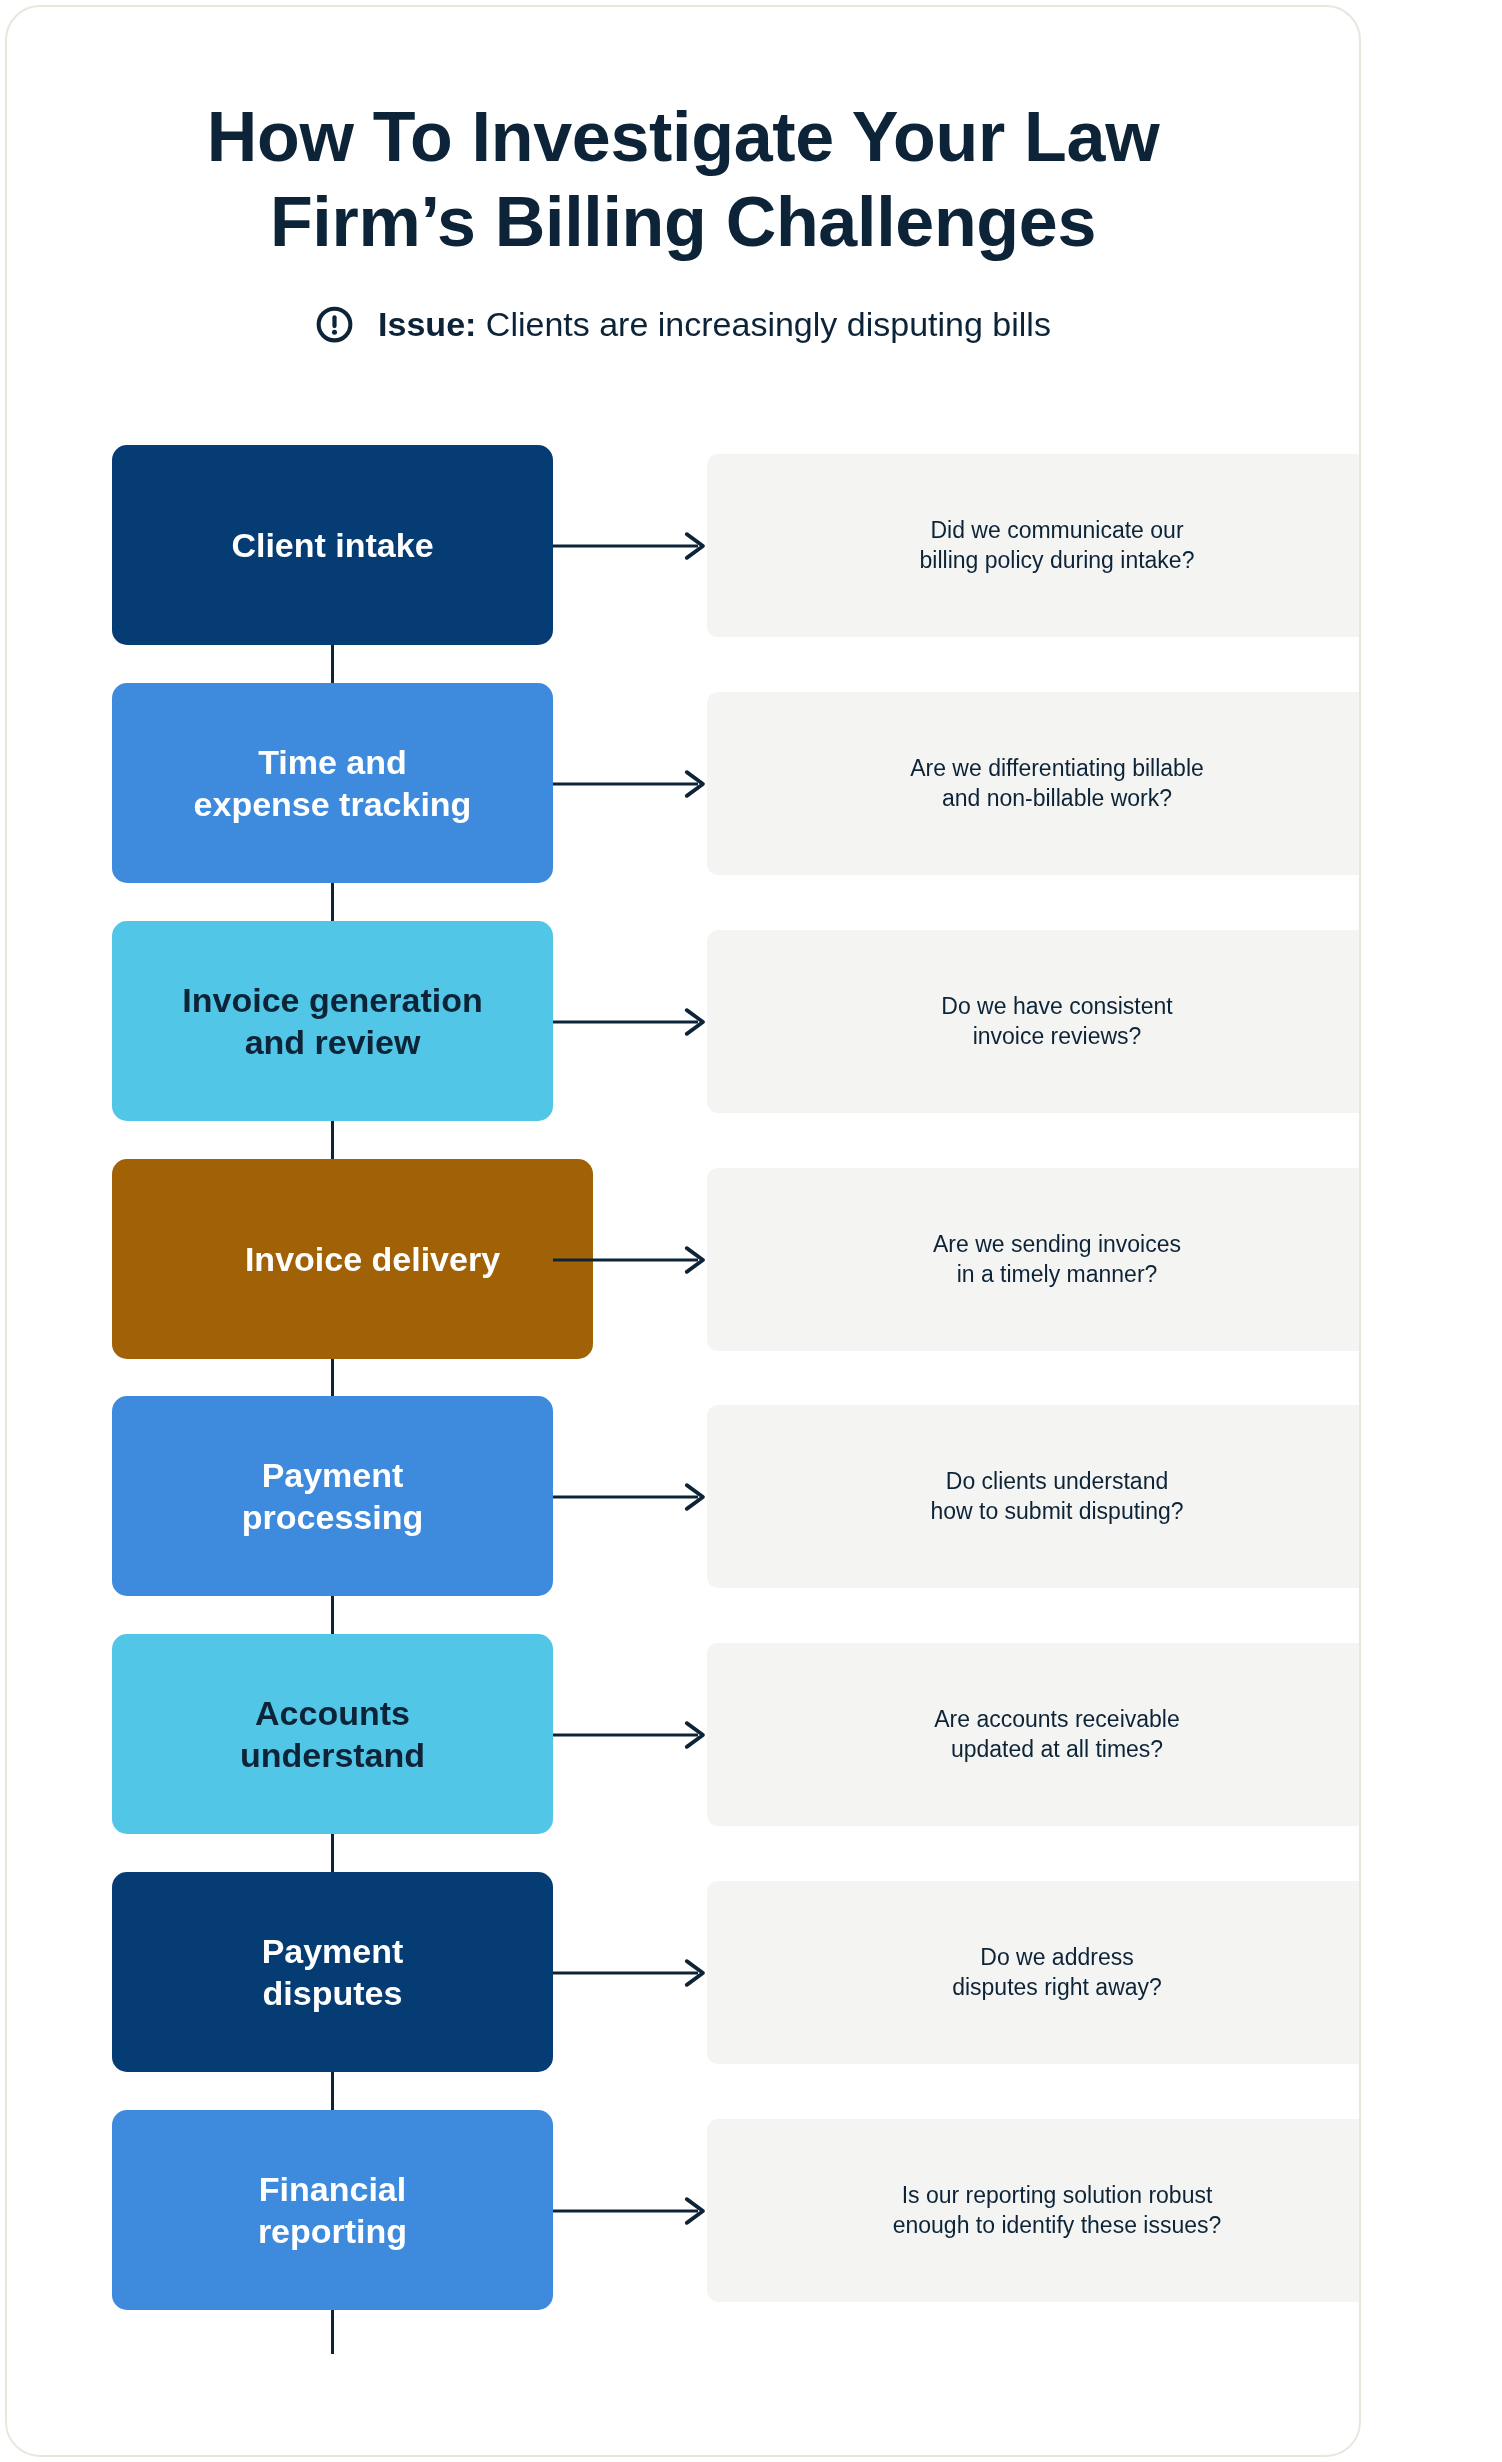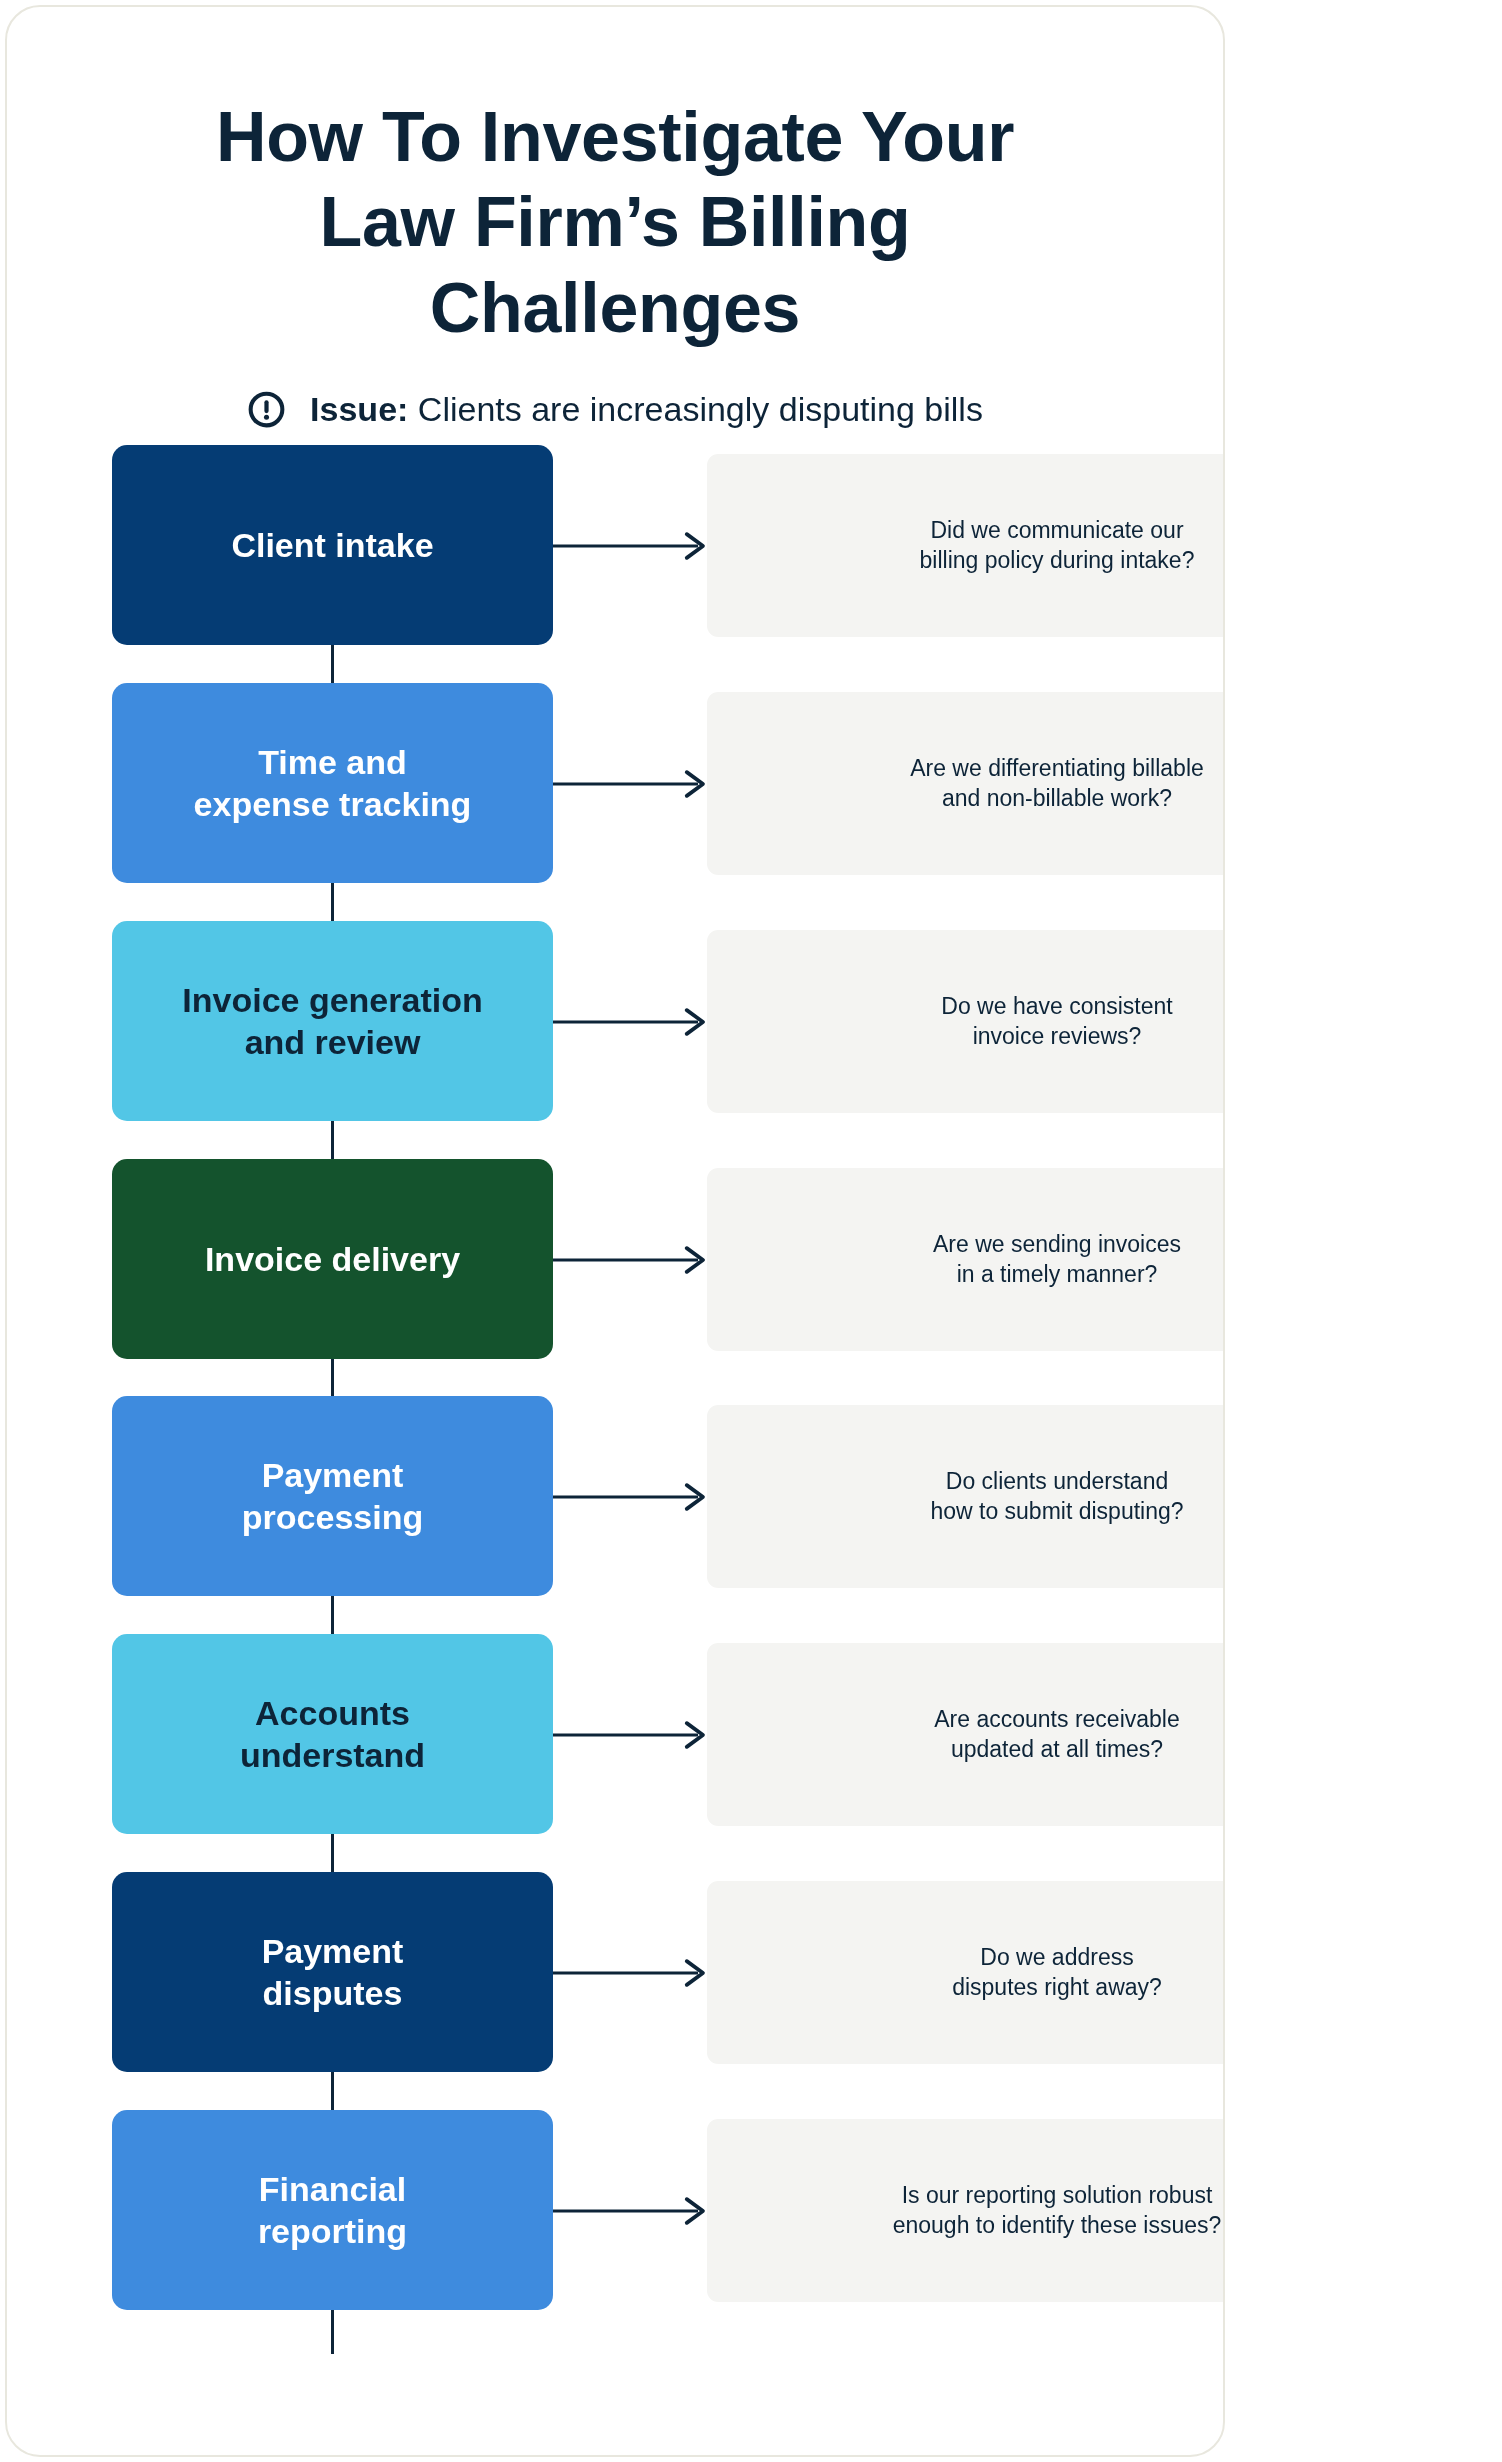--- a/index.html
+++ b/index.html
@@ -11,21 +11,21 @@
     width: 1502px;
     height: 2462px;
     font-family: "Liberation Sans", sans-serif;
     -webkit-font-smoothing: antialiased;
   }
 
   .page-card {
     position: absolute;
     left: 5px;
     top: 5px;
-    width: 1220px;
+    width: 1356px;
     height: 2452px;
     background: #ffffff;
     border-radius: 35px;
     border: 2.5px solid #e8e7de;
     box-sizing: border-box;
     overflow: hidden;
   }
 
   
   .header {
@@ -203,21 +203,21 @@
           <svg class="arrow" viewBox="0 0 248 48">
             <line x1="0" y1="24" x2="232" y2="24" stroke="#0d2438" stroke-width="5"></line>
             <polyline points="214,5 240,24 214,43" fill="none" stroke="#0d2438" stroke-width="6" stroke-linecap="round" stroke-linejoin="round"></polyline>
           </svg>
           <div class="question-card" style="background: rgb(244, 244, 242);">
             <div class="question-text">Do we have consistent
 invoice reviews?</div>
           </div>
         </div>
         <div class="row" style="top: 714px;">
-          <div class="stage-box" style="background: #14532d;">
+          <div class="stage-box" style="background: #a16207; padding-left: 40px;">
             <div class="stage-label" style="color: rgb(255, 255, 255);">Invoice delivery</div>
           </div>
           <svg class="arrow" viewBox="0 0 248 48">
             <line x1="0" y1="24" x2="232" y2="24" stroke="#0d2438" stroke-width="5"></line>
             <polyline points="214,5 240,24 214,43" fill="none" stroke="#0d2438" stroke-width="6" stroke-linecap="round" stroke-linejoin="round"></polyline>
           </svg>
           <div class="question-card" style="background: rgb(244, 244, 242);">
             <div class="question-text">Are we sending invoices
 in a timely manner?</div>
           </div>

